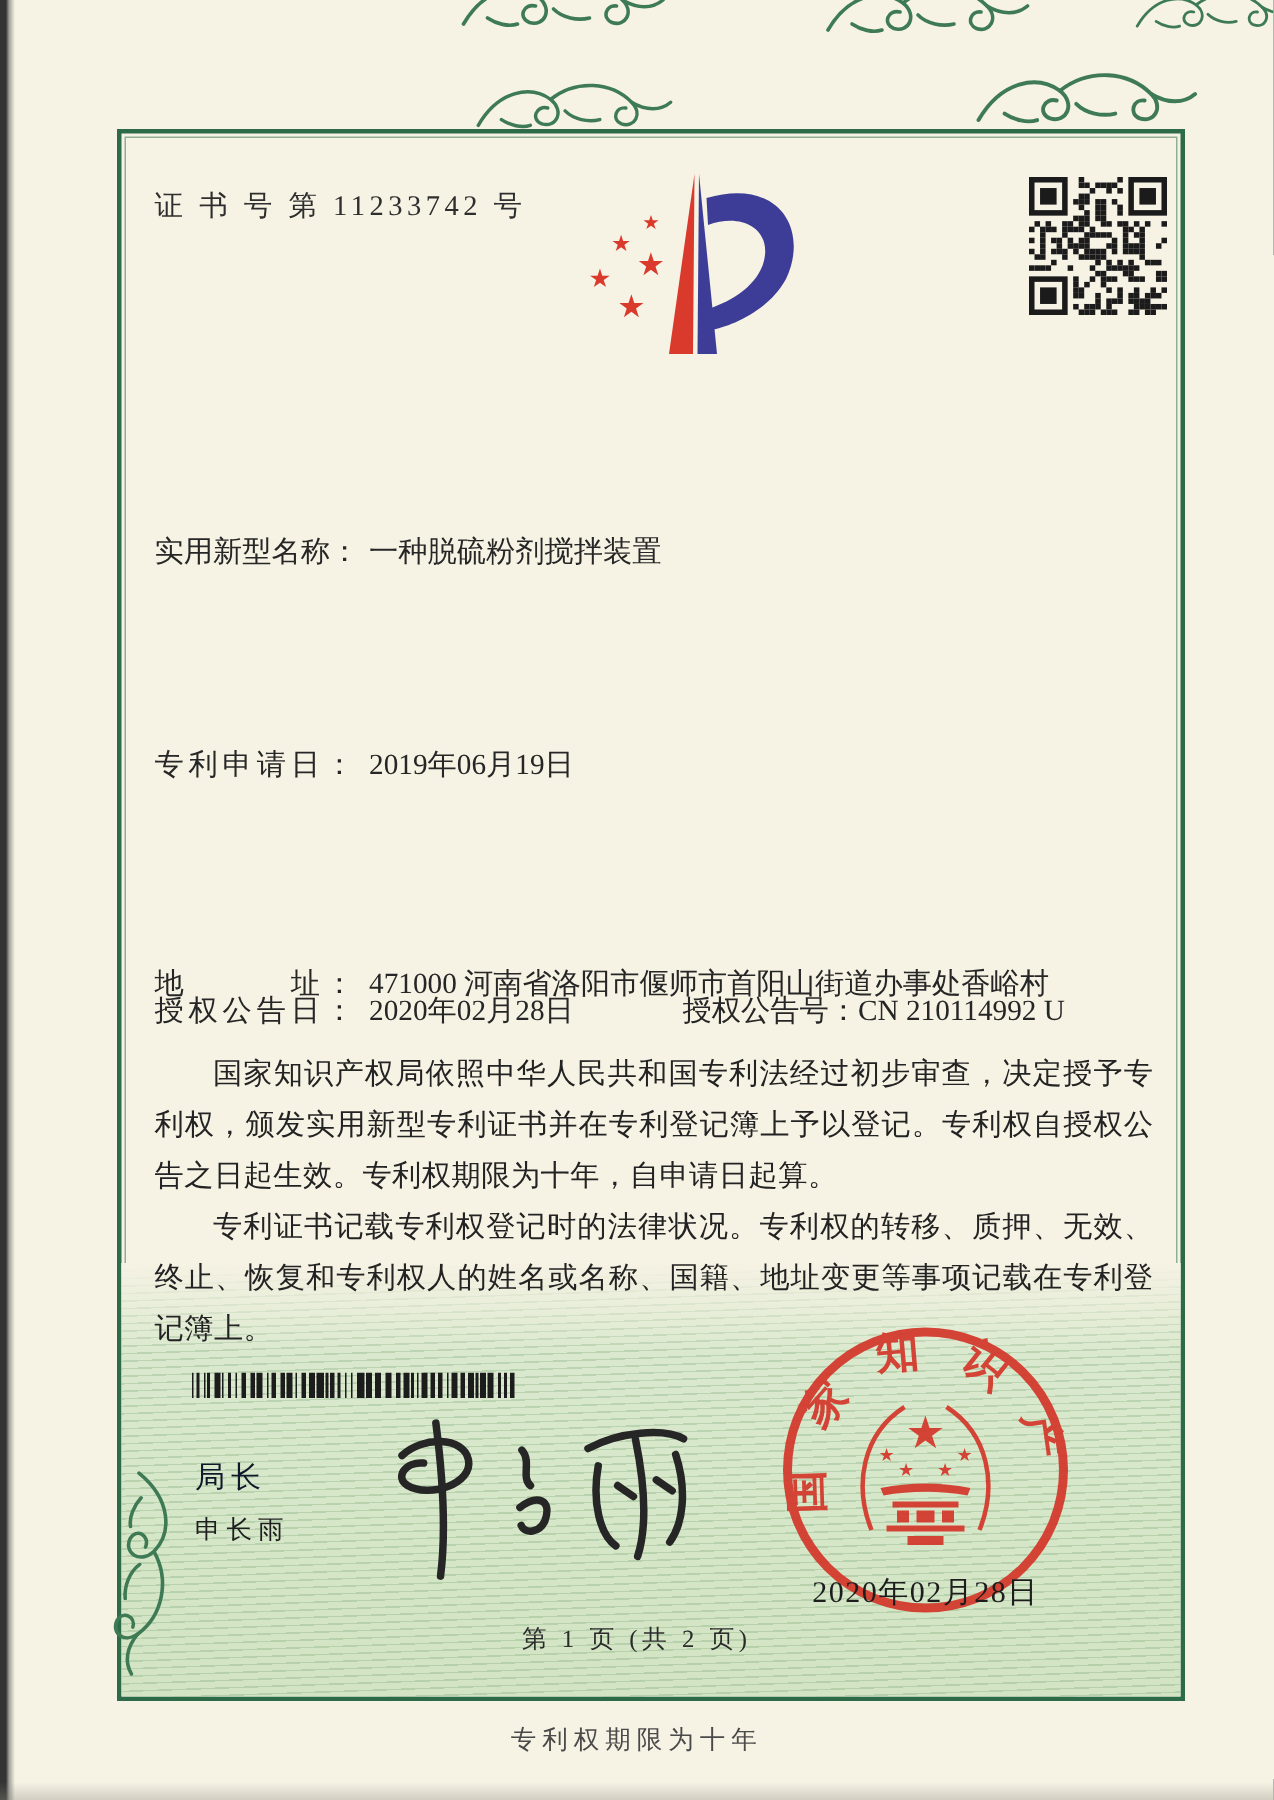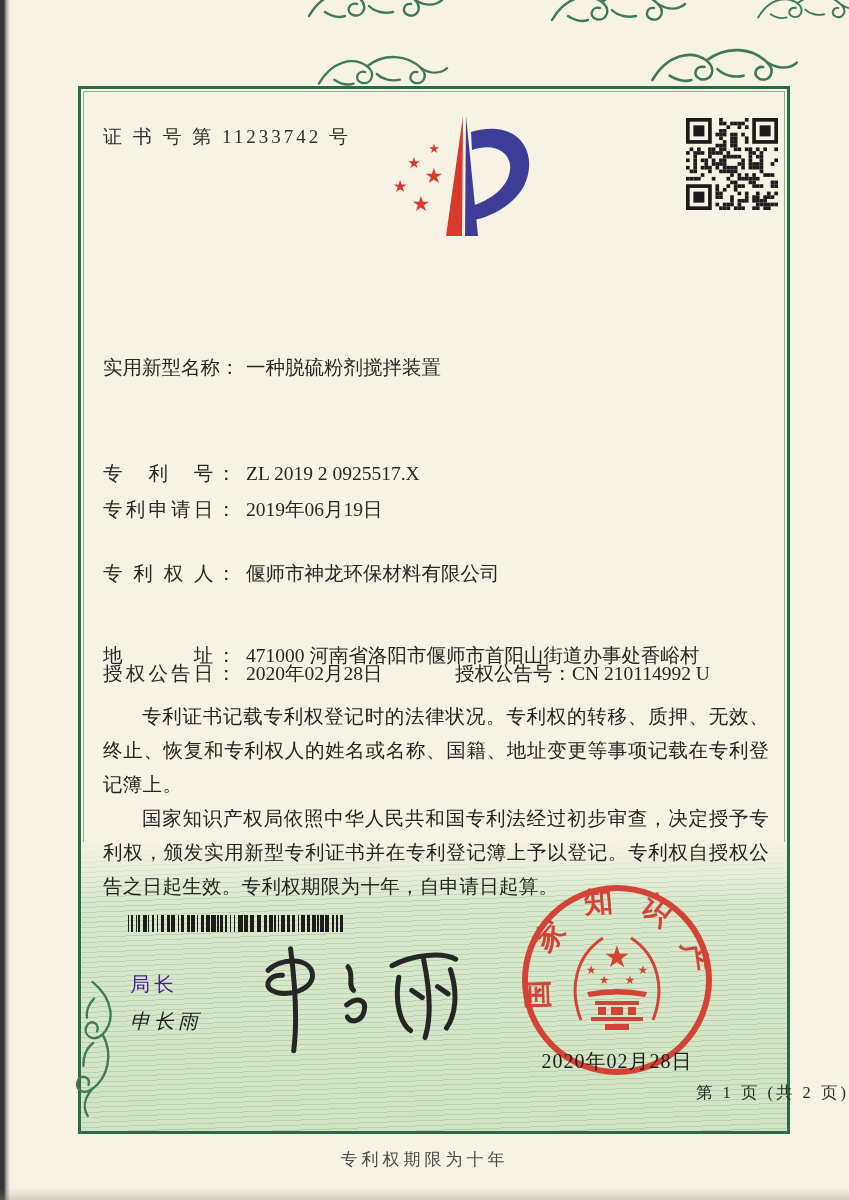--- a/index.html
+++ b/index.html
@@ -30,27 +30,27 @@
     font-size:45px;font-weight:600;letter-spacing:10px;color:#141414;}
   .frow{position:absolute;left:103px;font-size:19.5px;color:#262626;white-space:nowrap;}
   .f-label{display:inline-block;width:133px;text-align:justify;text-align-last:justify;}
   .f-value{margin-left:10px;}
   .frow2{position:absolute;left:455px;font-size:19.5px;color:#262626;white-space:nowrap;}
   .paras{position:absolute;left:103px;top:700px;width:666px;font-size:19.5px;
     line-height:34px;letter-spacing:.3px;color:#232323;text-align:justify;}
   .paras p{margin:0;text-indent:2em;}
   .barcode{position:absolute;left:128px;top:915px;width:216px;height:17px;overflow:hidden;}
   .barcode i{position:absolute;top:0;bottom:0;background:#1c1c1c;}
-  .signer-role{position:absolute;left:130px;top:971px;font-size:20px;letter-spacing:4px;color:#4c1d95;}
-  .signer-name{position:absolute;left:130px;top:1008px;font-size:20px;letter-spacing:4px;color:#1e1e1e;font-style:italic;}
+  .signer-role{position:absolute;left:130px;top:971px;font-size:20px;letter-spacing:4px;color:#0f172a;}
+  .signer-name{position:absolute;left:130px;top:1008px;font-size:17px;letter-spacing:4px;color:#1e1e1e;}
   .signature{position:absolute;left:250px;top:938px;width:220px;height:115px;transform:rotate(-4deg);}
   .seal{position:absolute;left:517px;top:880px;width:200px;height:200px;opacity:.93;}
   .seal-date{position:absolute;left:517px;top:1048px;width:200px;text-align:center;
     font-size:20px;letter-spacing:1px;color:#1d1d1d;}
-  .page-indicator{position:absolute;left:0;right:0;top:1082px;text-align:right;
+  .page-indicator{position:absolute;left:0;right:0;top:1082px;text-align:center;
     font-size:16.5px;letter-spacing:3px;color:#2b2b2b;}
   .back-note{position:absolute;left:0;right:0;top:1148px;text-align:center;
     font-size:17px;letter-spacing:4px;color:#4a4a4a;}
   .orn{position:absolute;pointer-events:none;}
   .hidden-defs{position:absolute;width:0;height:0;overflow:hidden;}
 </style>
 </head>
 <body>
 
 <div class="page">
@@ -316,42 +316,36 @@
       <rect x="73.60000000000001" y="7.36" width="11.040000000000001" height="11.040000000000001" fill="#1b1b1b"></rect>
       <rect x="0" y="66.24000000000001" width="25.76" height="25.76" fill="#1b1b1b"></rect>
       <rect x="3.68" y="69.92" width="18.400000000000002" height="18.400000000000002" fill="#f6f2e4"></rect>
       <rect x="7.36" y="73.60000000000001" width="11.040000000000001" height="11.040000000000001" fill="#1b1b1b"></rect>
     </svg>
 
 
   <div class="frow" style="top:354px">
     <span class="f-label">实用新型名称：</span><span class="f-value">一种脱硫粉剂搅拌装置</span>
   </div>
-  <div class="frow" style="top:460px">
-    <span class="f-label">专　利　号：</span><span class="f-value">ZL 2019 2 0925517.X</span>
-  </div>
   <div class="frow" style="top:496px">
     <span class="f-label">专利申请日：</span><span class="f-value">2019年06月19日</span>
   </div>
-  <div class="frow" style="top:560px">
-    <span class="f-label">专 利 权 人：</span><span class="f-value">偃师市神龙环保材料有限公司</span>
-  </div>
   <div class="frow" style="top:642px">
     <span class="f-label">地　　　址：</span><span class="f-value">471000 河南省洛阳市偃师市首阳山街道办事处香峪村</span>
   </div>
   <div class="frow" style="top:660px">
     <span class="f-label">授权公告日：</span><span class="f-value">2020年02月28日</span>
   </div>
   <div class="frow2" style="top:660px">
     <span>授权公告号：</span><span>CN 210114992 U</span>
   </div>
 
   <div class="paras">
+    <p>国家知识产权局依照中华人民共和国专利法经过初步审查，决定授予专利权，颁发实用新型专利证书并在专利登记簿上予以登记。专利权自授权公告之日起生效。专利权期限为十年，自申请日起算。</p>
     <p>专利证书记载专利权登记时的法律状况。专利权的转移、质押、无效、终止、恢复和专利权人的姓名或名称、国籍、地址变更等事项记载在专利登记簿上。</p>
-    <p>国家知识产权局依照中华人民共和国专利法经过初步审查，决定授予专利权，颁发实用新型专利证书并在专利登记簿上予以登记。专利权自授权公告之日起生效。专利权期限为十年，自申请日起算。</p>
   </div>
 
   <div class="barcode" id="barcode">
       <i style="left:0.0px;width:1.4px"></i>
       <i style="left:3.4px;width:1.4px"></i>
       <i style="left:7.8px;width:1.4px"></i>
       <i style="left:10.2px;width:1.4px"></i>
       <i style="left:14.6px;width:4.2px"></i>
       <i style="left:19.8px;width:1.4px"></i>
       <i style="left:24.2px;width:1.4px"></i>

